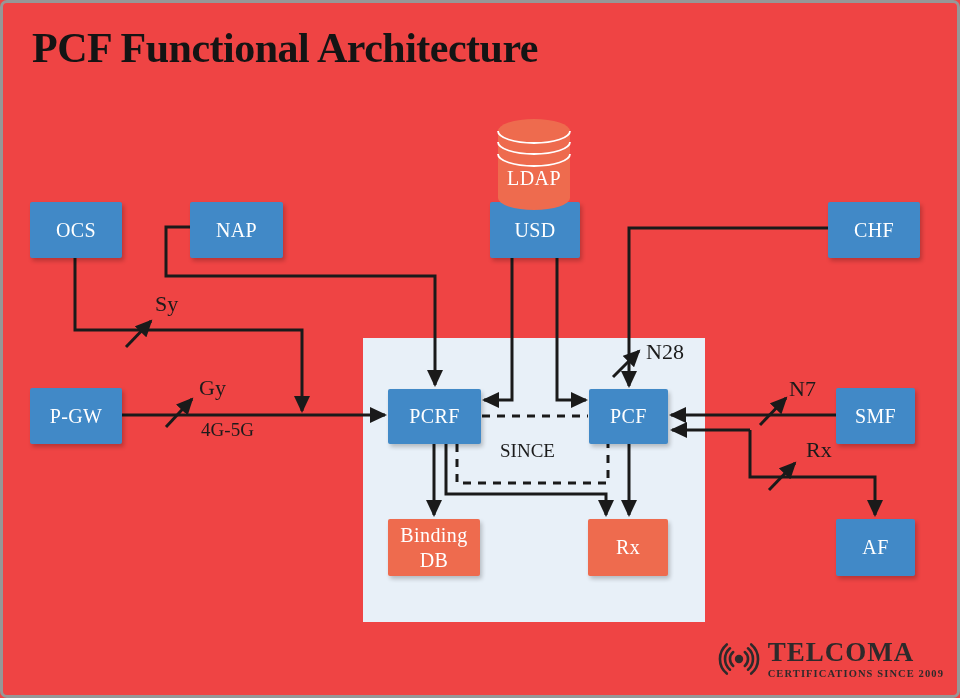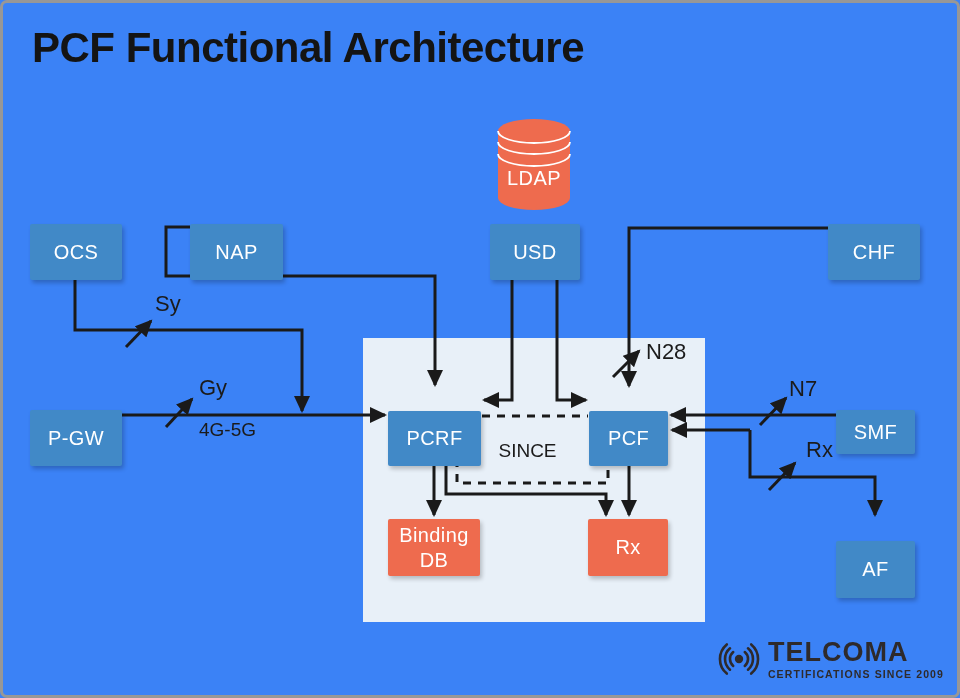--- a/index.html
+++ b/index.html
@@ -1,38 +1,38 @@
 <!DOCTYPE html>
 <html style="--node_blue: #4189c7; --node_orange: #ee6b4e; --datacenter_bg: #e8f0f8; --line: #1a1a1a;"><head>
 <meta charset="utf-8">
 <style>
   html,body{margin:0;padding:0;background:#ffffff;}
   #page{
-    position:relative;width:960px;height:698px;background:#3b82f6;
-    font-family:Liberation Sans, sans-serif;overflow:hidden;
+    position:relative;width:960px;height:698px;background:#ef4444;
+    font-family:Liberation Serif, serif;overflow:hidden;
   }
   .frame{position:absolute;inset:0;border:3px solid #979797;border-radius:7px;pointer-events:none;z-index:50;}
   .title{
     position:absolute;left:32px;top:24px;font-size:42px;font-weight:700;
     color:#141414;letter-spacing:-0.5px;z-index:5;
   }
   svg.wires{position:absolute;left:0;top:0;z-index:2;}
   svg.wires .conn{stroke:var(--line,#1a1a1a);stroke-width:3;fill:none;}
   svg.wires .dash{stroke-dasharray:8 7;}
   svg.wires marker path{fill:var(--line,#1a1a1a);}
   .dc-region{
     position:absolute;left:363px;top:338px;width:342px;height:284px;
     background:var(--datacenter_bg,#e8f0f8);z-index:1;
   }
   .node{
     position:absolute;display:flex;align-items:center;justify-content:center;
     color:#ffffff;font-size:20px;letter-spacing:0.4px;text-align:center;line-height:1.25;
     z-index:4;border-radius:2px;box-shadow:2px 3px 4px rgba(0,0,0,0.22);
   }
-  .blue{background:var(--node_blue,#4189c7);margin-top:22px;}
+  .blue{background:var(--node_blue,#4189c7);}
   .orange{background:var(--node_orange,#ee6b4e);}
   .lbl{position:absolute;color:#1b1b1b;font-size:22px;z-index:6;white-space:nowrap;}
   .lbl.small{font-size:19px;}
   .ctr{text-align:center;white-space:normal;}
   .ldap{position:absolute;left:493px;top:117px;width:82px;height:95px;z-index:7;}
   .ldap svg{position:absolute;left:0;top:0;}
   .ldap .ldap-label{
     position:absolute;left:0;right:0;top:50px;text-align:center;
     color:#ffffff;font-size:20px;letter-spacing:0.4px;
   }
@@ -103,21 +103,21 @@
     </div>
   <div class="node blue" style="left:30px;top:388px;width:92px;height:56px">
       <span>P-GW</span>
     </div>
   <div class="node blue" style="left:388px;top:389px;width:93px;height:55px">
       <span>PCRF</span>
     </div>
   <div class="node blue" style="left:589px;top:389px;width:79px;height:55px">
       <span>PCF</span>
     </div>
-  <div class="node blue" style="left:836px;top:388px;width:79px;height:44px">
+  <div class="node blue" style="left:836px;top:388px;width:79px;height:56px">
       <span>SMF</span>
     </div>
   <div class="node orange" style="left:388px;top:519px;width:92px;height:57px">
       <span>Binding DB</span>
     </div>
   <div class="node orange" style="left:588px;top:519px;width:80px;height:57px">
       <span>Rx</span>
     </div>
   <div class="node blue" style="left:836px;top:519px;width:79px;height:57px">
       <span>AF</span>

